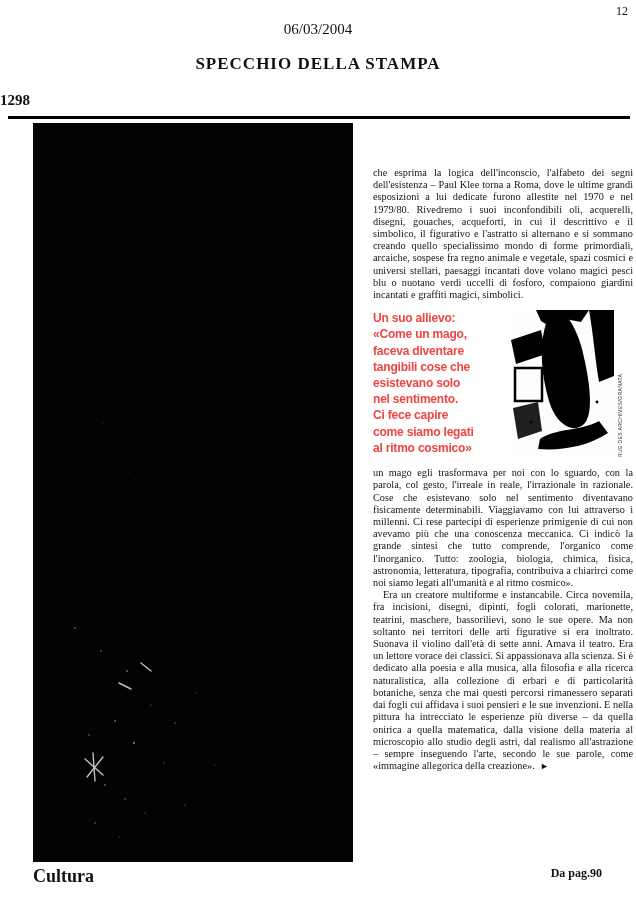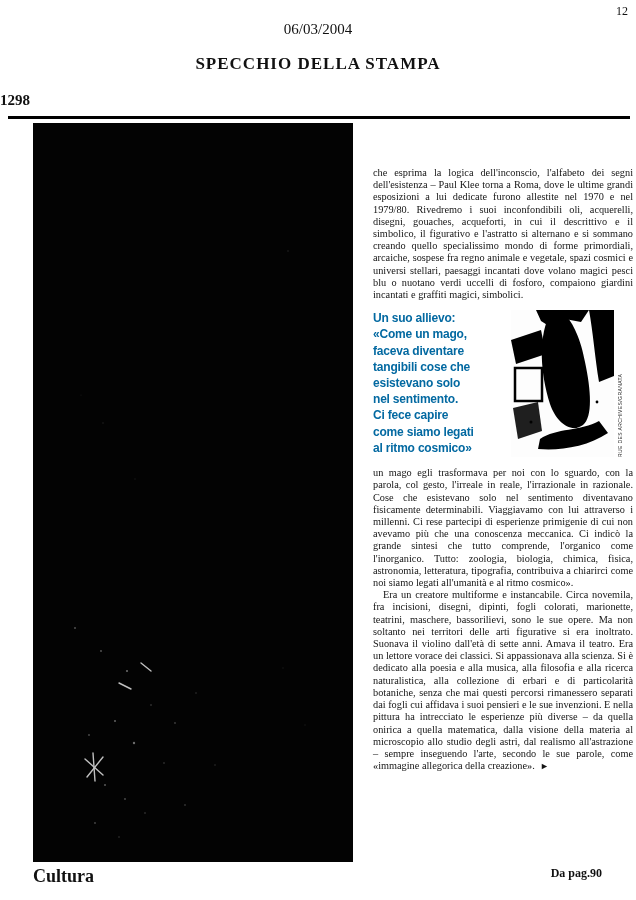--- a/index.html
+++ b/index.html
@@ -27,21 +27,21 @@
     hyphens:auto;-webkit-hyphens:auto;color:#141414;margin-top:40px;
   }
   .article p{margin:0;}
   .article p.indent{text-indent:10px;}
   
   .quote-block{display:flex;gap:13px;margin:9px 0 10px 0;align-items:flex-start;}
   .pull-quote{
     width:125px;flex:0 0 auto;
     font-family:"Liberation Sans", sans-serif;font-weight:bold;
     font-size:12px;line-height:16.2px;letter-spacing:-0.2px;
-    white-space:pre-line;text-align:left;color:#0369a1;
+    white-space:pre-line;text-align:left;color:#ef4444;
   }
   .photo-wrap{flex:0 0 auto;display:flex;height:147px;}
   .photo-wrap svg{display:block;width:103px;height:147px;}
   .photo-credit{
     writing-mode:vertical-rl;transform:rotate(180deg);
     font-family:"Liberation Sans", sans-serif;font-size:5px;letter-spacing:0.4px;
     color:#222;height:147px;display:block;padding-left:1px;
   }
   .end-arrow{font-size:9px;letter-spacing:2px;}
   

